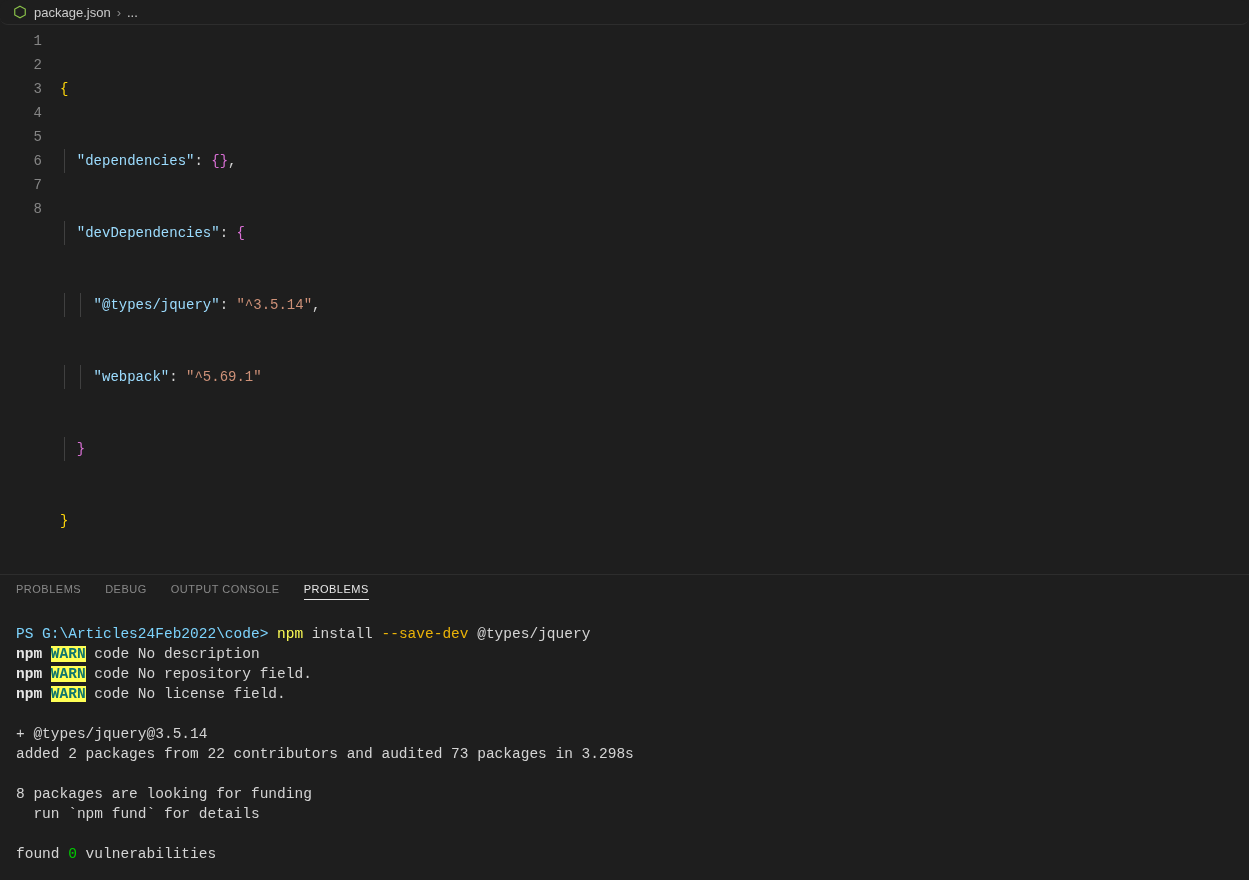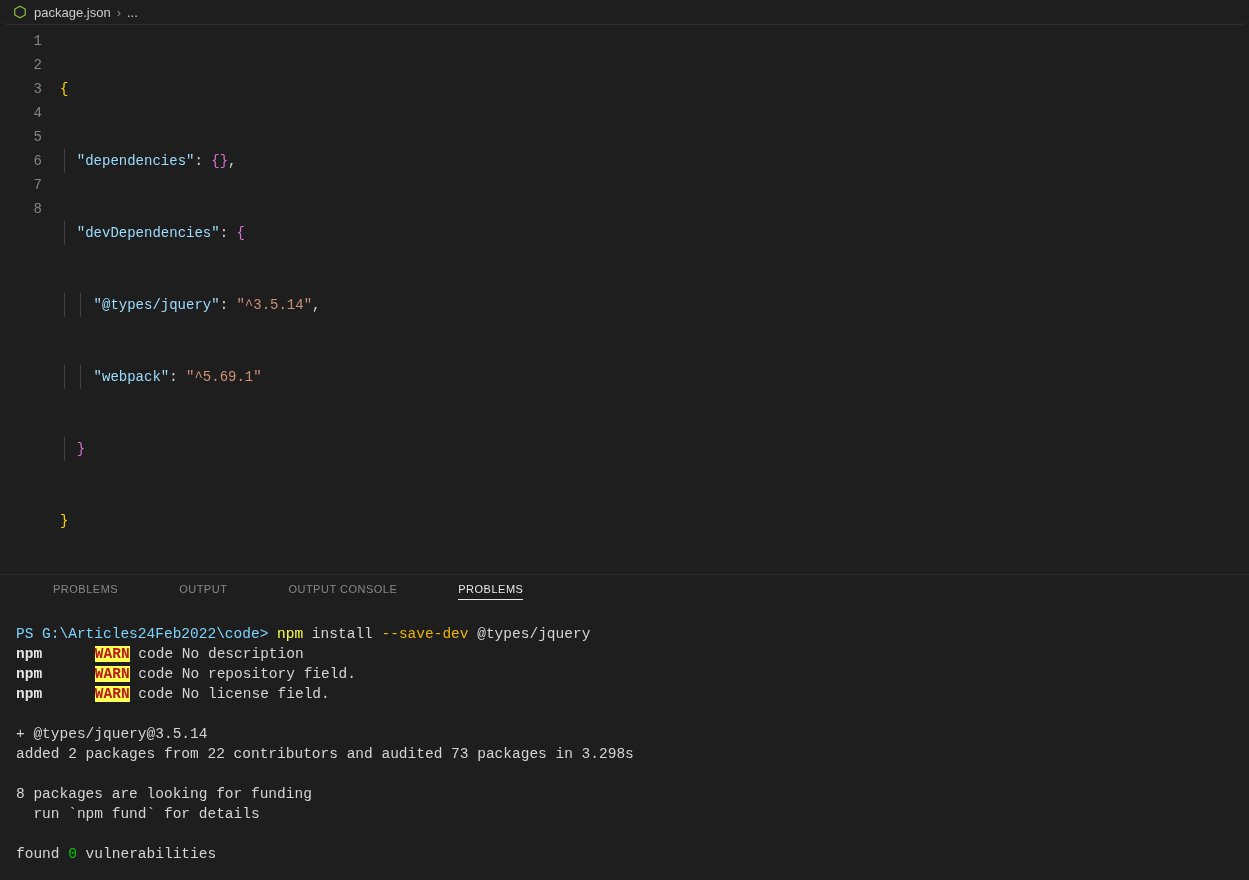--- a/index.html
+++ b/index.html
@@ -79,42 +79,40 @@
       background: #1e1e1e;
       border-top: 1px solid #2d2d2d;
       font-family: -apple-system, 'Segoe UI', sans-serif;
       font-size: 11px;
       letter-spacing: 0.5px;
     }
     .panel-tab {
       color: #888;
       cursor: pointer;
       padding-bottom: 4px;
-      margin-left: 37px;
     }
     .panel-tab.active {
       color: #e7e7e7;
       border-bottom: 1px solid #e7e7e7;
     }
     .terminal {
       background: #1e1e1e;
       padding: 16px;
       font-size: 14.5px;
       line-height: 20px;
       white-space: pre-wrap;
       font-family: 'Consolas', 'Courier New', monospace;
     }
     .term-prompt { color: #7dd3fc; }
     .term-cmd-yellow { color: #ffff55; }
     .term-cmd-gray { color: #eab308; }
     .term-warn {
       background: #ffff55;
-      color: #b91c1c;
+      color: #0f766e;
       font-weight: bold;
-      margin-left: 44px;
     }
     .term-bold { font-weight: bold; color: #e6e6e6; }
     .term-green { color: #00cc00; }
   </style>
 </head>
 <body>
 
 <div class="breadcrumb-bar">
   <span class="breadcrumb-icon">
     <svg width="14" height="14" viewBox="0 0 24 24" fill="none" stroke="currentColor" stroke-width="2">
@@ -144,18 +142,18 @@
     <div class="code-line"><span class="indent-guide" style="left:4px"></span><span class="indent-guide" style="left:20px"></span>    <span class="tok-key">"@types/jquery"</span><span class="tok-punct">: </span><span class="tok-string">"^3.5.14"</span><span class="tok-punct">,</span></div>
     <div class="code-line"><span class="indent-guide" style="left:4px"></span><span class="indent-guide" style="left:20px"></span>    <span class="tok-key">"webpack"</span><span class="tok-punct">: </span><span class="tok-string">"^5.69.1"</span></div>
     <div class="code-line"><span class="indent-guide" style="left:4px"></span>  <span class="tok-brace-purple">}</span></div>
     <div class="code-line"><span class="tok-brace">}</span></div>
     <div class="code-line"></div>
   </div>
 </div>
 
 <div class="panel-tabs">
   <div class="panel-tab">PROBLEMS</div>
-  <div class="panel-tab">OUTPUT</div>
+  <div class="panel-tab">DEBUG</div>
   <div class="panel-tab">OUTPUT CONSOLE</div>
   <div class="panel-tab active">PROBLEMS</div>
 </div>
 
 <div class="terminal"><div><span class="term-prompt">PS </span><span class="term-prompt">G:\Articles24Feb2022\code&gt; </span><span class="term-cmd-yellow">npm</span><span> install </span><span class="term-cmd-gray">--save-dev</span><span> @types/jquery</span></div><div><span class="term-bold">npm</span> <span class="term-warn">WARN</span><span> code No description</span></div><div><span class="term-bold">npm</span> <span class="term-warn">WARN</span><span> code No repository field.</span></div><div><span class="term-bold">npm</span> <span class="term-warn">WARN</span><span> code No license field.</span></div><div>&nbsp;</div><div>+ @types/jquery@3.5.14</div><div>added 2 packages from 22 contributors and audited 73 packages in 3.298s</div><div>&nbsp;</div><div>8 packages are looking for funding</div><div>  run `npm fund` for details</div><div>&nbsp;</div><div><span>found </span><span class="term-green">0</span><span> vulnerabilities</span></div></div>
 
 </body></html>

